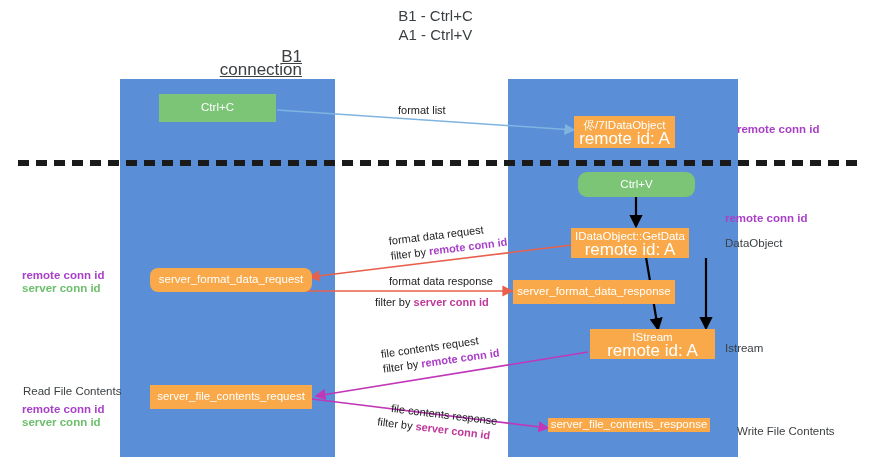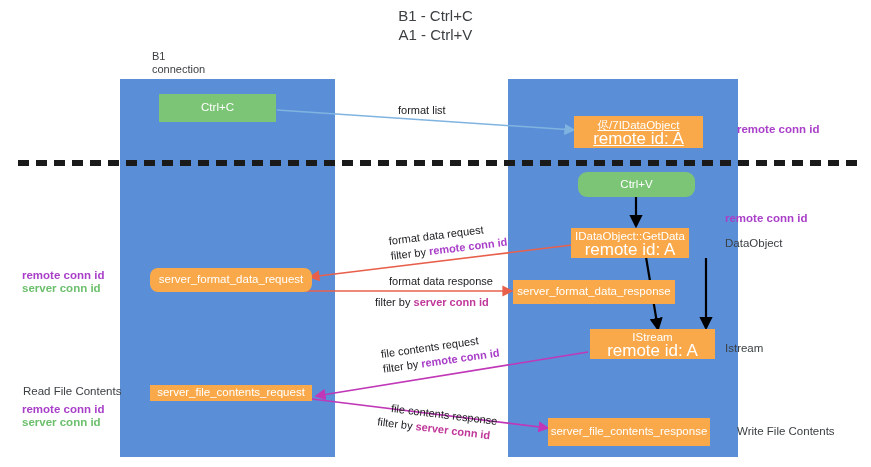--- a/index.html
+++ b/index.html
@@ -17,22 +17,23 @@
 
   
   .title{
     position:absolute;left:0;top:6px;width:871px;
     text-align:center;font-size:15px;color:#3c4043;line-height:19px;
   }
   .title div{white-space:pre;}
 
   
   .lane-head{
-    position:absolute;text-align:left;font-size:11px;color:#3c4043;
+    position:absolute;text-align:right;font-size:17px;color:#3c4043;
     line-height:13px;
+    text-decoration:underline;
   }
 
   
   .box{
     position:absolute;display:flex;flex-direction:column;
     align-items:center;justify-content:center;
     text-align:center;color:#ffffff;font-size:11.5px;line-height:13.5px;
     box-sizing:border-box;padding:1px 4px;
   }
   .box.orange{background:#f9a94a;}
@@ -111,21 +112,21 @@
 
     <line x1="312" y1="399" x2="548" y2="428" stroke="#c038b8" stroke-width="1.6" marker-end="url(#ah-mag)"></line>
 
     <line x1="706" y1="258" x2="706" y2="328" stroke="#000000" stroke-width="2.2" marker-end="url(#ah-black)"></line>
   </svg>
 
   <div class="box green" style="left:159px;top:94px;width:117px;height:28px;">
     <div>Ctrl+C</div>
   </div>
 
-  <div class="box orange" style="left:574px;top:116px;width:129px;height:32px;text-decoration:underline;">
+  <div class="box orange" style="left:574px;top:116px;width:101px;height:32px;">
     <div>侭/7IDataObject</div>
     <div class="l2">remote id: A</div>
   </div>
 
   <div class="box green" style="left:578px;top:172px;width:117px;height:25px;border-radius:9px;">
     <div>Ctrl+V</div>
   </div>
 
   <div class="box orange" style="left:571px;top:228px;width:118px;height:30px;text-align:center;">
     <div>IDataObject::GetData</div>
@@ -138,25 +139,25 @@
 
   <div class="box orange" style="left:513px;top:280px;width:162px;height:24px;">
     <div>server_format_data_response</div>
   </div>
 
   <div class="box orange" style="left:590px;top:329px;width:125px;height:30px;">
     <div>IStream</div>
     <div class="l2">remote id: A</div>
   </div>
 
-  <div class="box orange" style="left:150px;top:385px;width:162px;height:16px;">
+  <div class="box orange" style="left:150px;top:385px;width:162px;height:24px;">
     <div>server_file_contents_request</div>
   </div>
 
-  <div class="box orange" style="left:548px;top:418px;width:162px;height:28px;">
+  <div class="box orange" style="left:548px;top:418px;width:162px;height:14px;">
     <div>server_file_contents_response</div>
   </div>
 
   <div class="alabel" style="left:398px;top:103px;">
     <span>format list</span>
   </div>
 
   <div class="alabel rot" style="left:388px;top:234px;transform:rotate(-7deg);">
     <div>format data request</div>
     <div>

